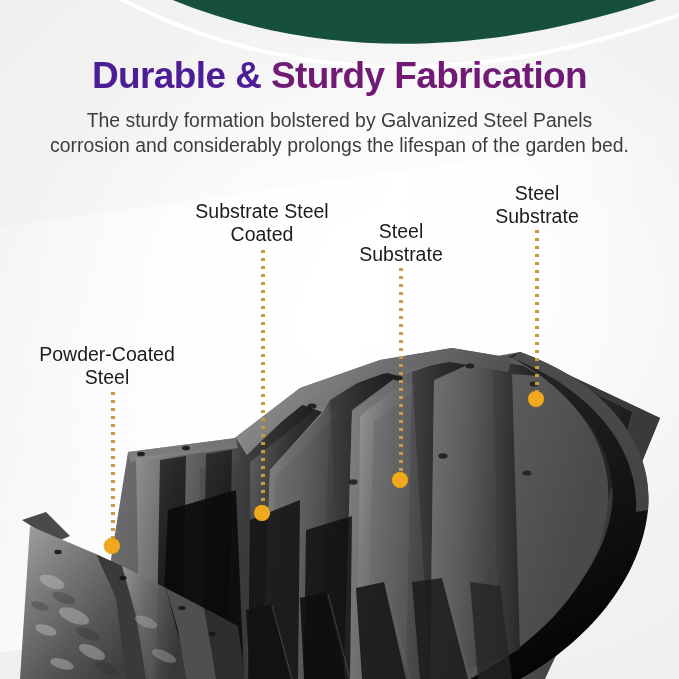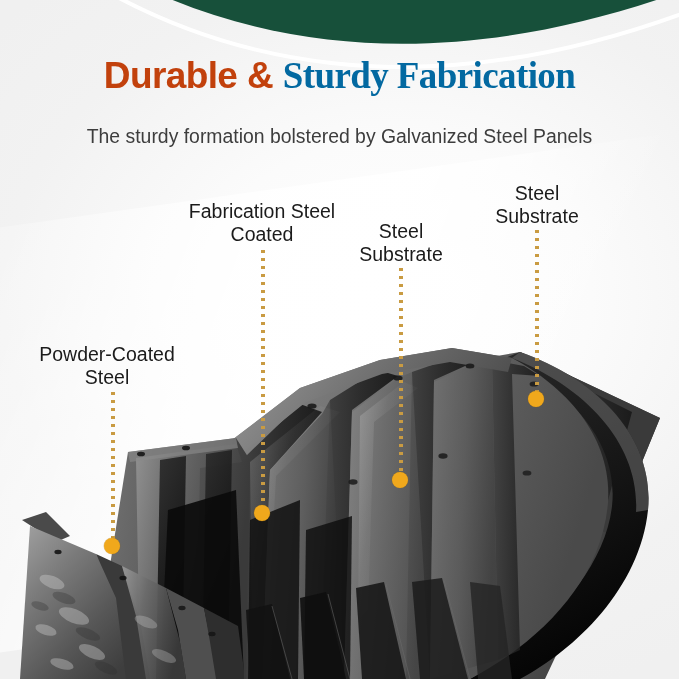--- a/index.html
+++ b/index.html
@@ -53,36 +53,36 @@
     top: 57px;
     left: 0;
     width: 679px;
     text-align: center;
     font-size: 37px;
     font-weight: bold;
     letter-spacing: -0.6px;
     line-height: 1.05;
     white-space: nowrap;
   }
-  .headline .part-green { color: #c2410c; }
-  .headline .part-orange { color: #0369a1; font-family: Liberation Serif, serif; }
+  .headline .part-green { color: #4c1d95; }
+  .headline .part-orange { color: #701a75; }
 
   
   .subcopy {
     position: absolute;
     top: 108px;
     left: 8px;
     width: 663px;
     text-align: center;
     font-size: 19.4px;
     line-height: 25px;
     color: #3d3d3d;
     font-weight: 400;
   }
-  .subcopy p { margin: 16px; }
+  .subcopy p { margin: 0; }
 
   
   .callout {
     position: absolute;
     text-align: center;
     color: #1b1b1b;
     font-size: 19.5px;
     line-height: 23px;
     font-weight: 400;
     white-space: pre-line;
@@ -140,20 +140,21 @@
       <path d="M -60,-138 C 180,108 470,112 760,-18 L 760,-208 L -60,-208 Z" fill="none" stroke="#ffffff" stroke-width="4"></path>
     </g>
   </svg>
 
   <div class="headline">
     <span class="part-green">Durable &amp; </span><span class="part-orange">Sturdy Fabrication</span>
   </div>
 
   <div class="subcopy">
     <p>The sturdy formation bolstered by Galvanized Steel Panels</p>
+    <p>corrosion and considerably prolongs the lifespan of the garden bed.</p>
   </div>
 
   <svg class="product" viewBox="0 0 679 349" preserveAspectRatio="none">
     <defs>
       <linearGradient id="gFace1" x1="0" y1="0" x2="1" y2="0.25">
         <stop offset="0%" stop-color="#8b8b8b"></stop>
         <stop offset="45%" stop-color="#6e6e6e"></stop>
         <stop offset="100%" stop-color="#4a4a4a"></stop>
       </linearGradient>
       <linearGradient id="gFace2" x1="0" y1="0" x2="1" y2="0.2">
@@ -306,21 +307,21 @@
       <path d="M 444,250 L 470,349" stroke="#6f6f6f" stroke-width="1" fill="none" opacity="0.4"></path>
     </g>
 
   </svg>
 
   <div class="callout" style="left:7px; top:343px; width:200px;">Powder-Coated
 Steel</div>
   <div class="leader" style="left:111px; top:392px; height:152px;"></div>
   <div class="leader-dot" style="left:104px; top:538px;"></div>
 
-  <div class="callout" style="left:162px; top:200px; width:200px;">Fabrication Steel
+  <div class="callout" style="left:162px; top:200px; width:200px;">Substrate Steel
 Coated</div>
   <div class="leader" style="left:261px; top:250px; height:260px;"></div>
   <div class="leader-dot" style="left:254px; top:505px;"></div>
 
   <div class="callout" style="left:316px; top:220px; width:170px;">Steel
 Substrate</div>
   <div class="leader" style="left:399px; top:268px; height:208px;"></div>
   <div class="leader-dot" style="left:392px; top:472px;"></div>
 
   <div class="callout" style="left:452px; top:182px; width:170px;">Steel

